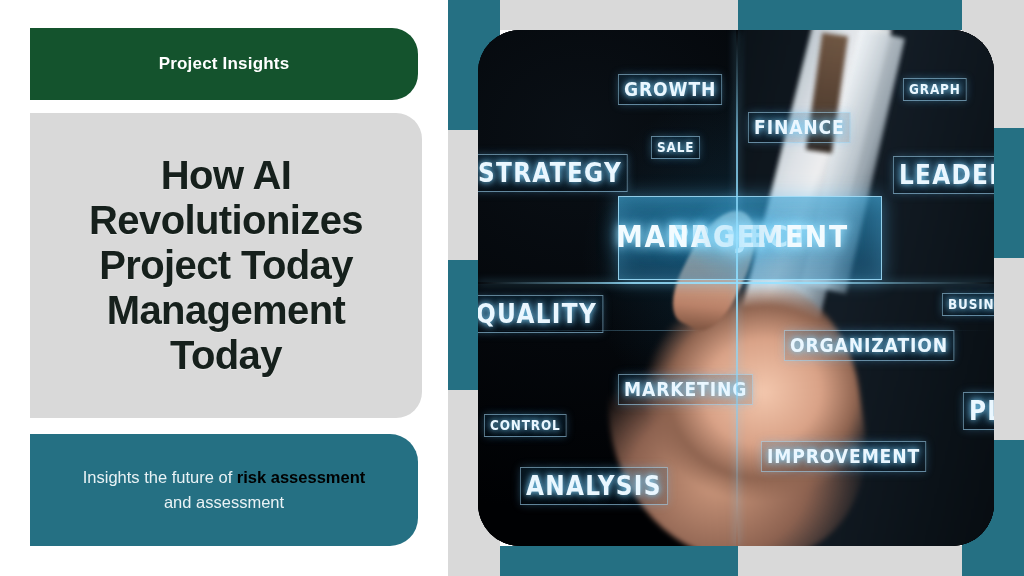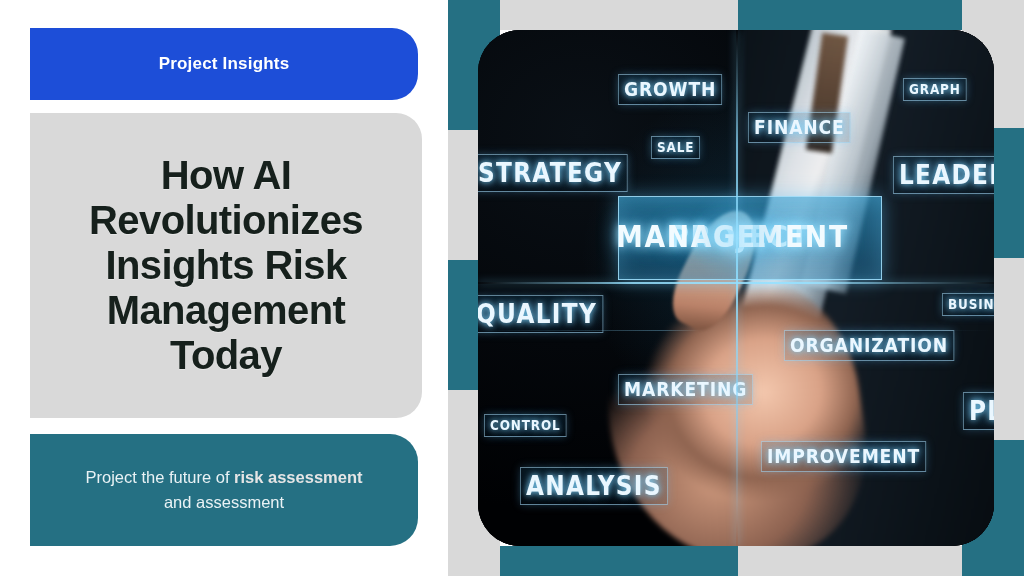--- a/index.html
+++ b/index.html
@@ -14,21 +14,21 @@
     width:1024px;height:576px;
     background:#ffffff;
     overflow:hidden;
   }
 
   
   .eyebrow-bar{
     position:absolute;
     left:30px;top:28px;
     width:388px;height:72px;
-    background:#1d4ed8;
+    background:#14532d;
     border-radius:0 26px 26px 0;
     display:flex;align-items:center;justify-content:center;
   }
   .eyebrow-text{
     color:#ffffff;
     font-size:17px;
     font-weight:bold;
     letter-spacing:.2px;
   }
 
@@ -59,21 +59,21 @@
     border-radius:0 28px 28px 0;
     display:flex;align-items:center;justify-content:center;
   }
   .sub-text{
     color:#e9f2f5;
     font-size:16.5px;
     line-height:1.5;
     text-align:center;
     padding:0 48px;
   }
-  .sub-text b{color:#e5e5e5;font-weight:bold;}
+  .sub-text b{color:#000000;font-weight:bold;}
 
   
   .decor{position:absolute;}
   .d-teal{background:#257083;}
   .d-gray{background:#d9d9d9;}
 
   
   .dc-a{left:448px;top:0px;   width:52px;height:130px;}
   .dc-b{left:448px;top:130px; width:52px;height:130px;}
   .dc-c{left:448px;top:260px; width:52px;height:130px;}
@@ -250,26 +250,26 @@
       <div class="decor dc-j d-teal"></div>
       <div class="decor dc-k d-teal"></div>
       <div class="decor dc-l d-gray"></div>
     </div>
 
   <div class="eyebrow-bar">
     <span class="eyebrow-text">Project Insights</span>
   </div>
 
   <div class="title-card">
-    <h1 class="title-text">How AI Revolutionizes Insights Risk Management Today</h1>
+    <h1 class="title-text">How AI Revolutionizes Project Today Management Today</h1>
   </div>
 
   <div class="sub-bar">
     <p class="sub-text">
-      <span>Project the future of </span><b>risk assessment</b><span> and assessment</span>
+      <span>Insights the future of </span><b>risk assessment</b><span> and assessment</span>
     </p>
   </div>
 
   <div class="photo">
     <div class="photo-bg"></div>
     <div class="suit"></div>
     <div class="shirt"></div>
     <div class="shirt2"></div>
     <div class="tie"></div>
     <div class="hud-h2"></div>

